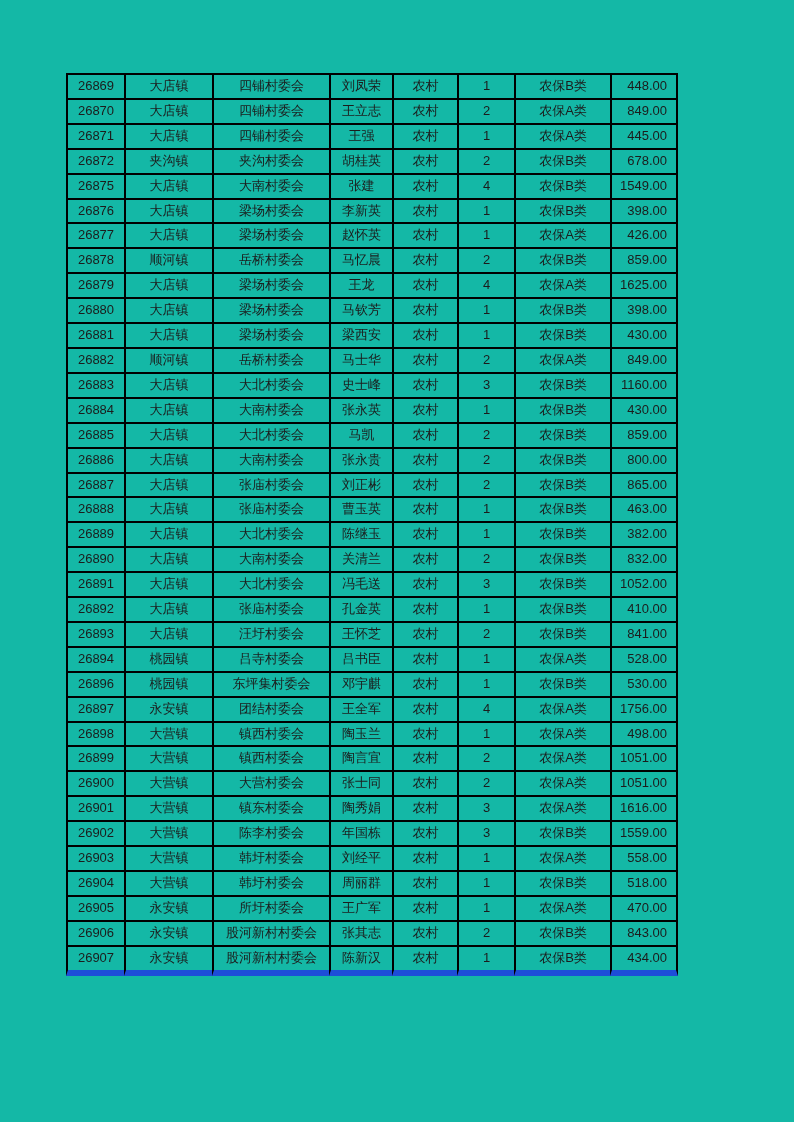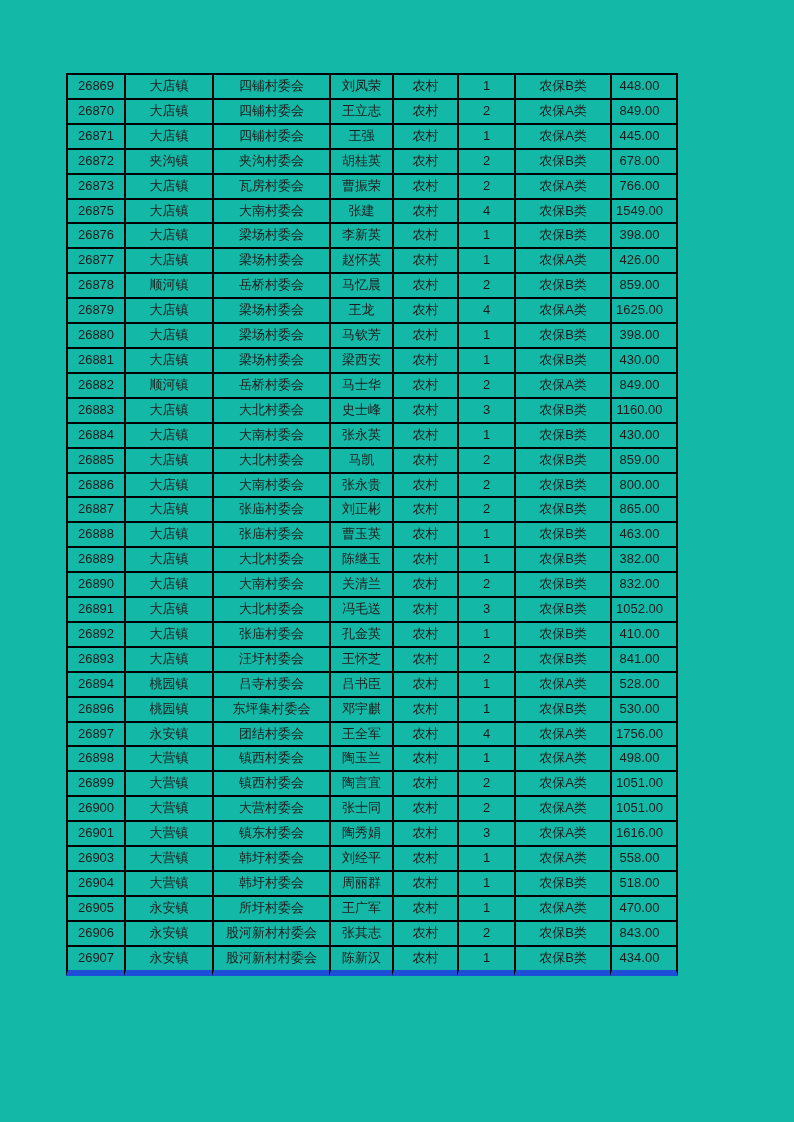--- a/index.html
+++ b/index.html
@@ -37,20 +37,21 @@
     white-space: nowrap;
     line-height: 22.9px;
   }
   table.grid td:last-child {
     border-right: 2px solid #000000;
   }
   table.grid tr:last-child td {
     border-bottom: 6px solid #1d4ed8;
   }
   table.grid td.amount {
+    text-align: right;
     padding-right: 9px;
   }
 </style>
 </head>
 <body>
 
 <div class="page">
   <table class="grid">
     <colgroup>
         <col style="width: 58px;">
@@ -97,30 +98,20 @@
           <td>26872</td>
           <td>夹沟镇</td>
           <td>夹沟村委会</td>
           <td>胡桂英</td>
           <td>农村</td>
           <td>2</td>
           <td>农保B类</td>
           <td class="amount">678.00</td>
         </tr>
         <tr>
-          <td>26873</td>
-          <td>大店镇</td>
-          <td>瓦房村委会</td>
-          <td>曹振荣</td>
-          <td>农村</td>
-          <td>2</td>
-          <td>农保A类</td>
-          <td class="amount">766.00</td>
-        </tr>
-        <tr>
           <td>26875</td>
           <td>大店镇</td>
           <td>大南村委会</td>
           <td>张建</td>
           <td>农村</td>
           <td>4</td>
           <td>农保B类</td>
           <td class="amount">1549.00</td>
         </tr>
         <tr>
@@ -365,20 +356,30 @@
         </tr>
         <tr>
           <td>26901</td>
           <td>大营镇</td>
           <td>镇东村委会</td>
           <td>陶秀娟</td>
           <td>农村</td>
           <td>3</td>
           <td>农保A类</td>
           <td class="amount">1616.00</td>
+        </tr>
+        <tr>
+          <td>26902</td>
+          <td>大营镇</td>
+          <td>陈李村委会</td>
+          <td>年国栋</td>
+          <td>农村</td>
+          <td>3</td>
+          <td>农保B类</td>
+          <td class="amount">1559.00</td>
         </tr>
         <tr>
           <td>26903</td>
           <td>大营镇</td>
           <td>韩圩村委会</td>
           <td>刘经平</td>
           <td>农村</td>
           <td>1</td>
           <td>农保A类</td>
           <td class="amount">558.00</td>

